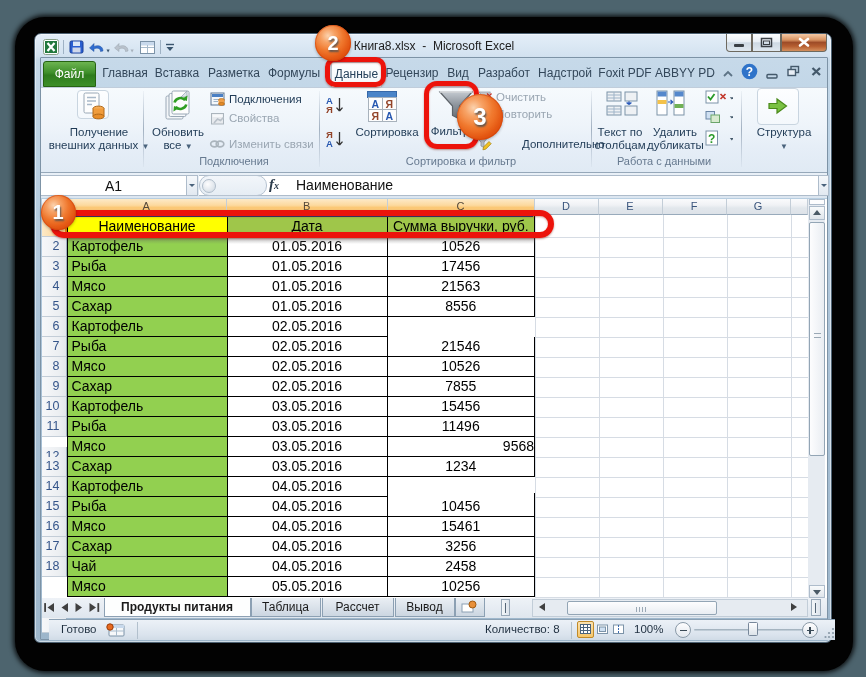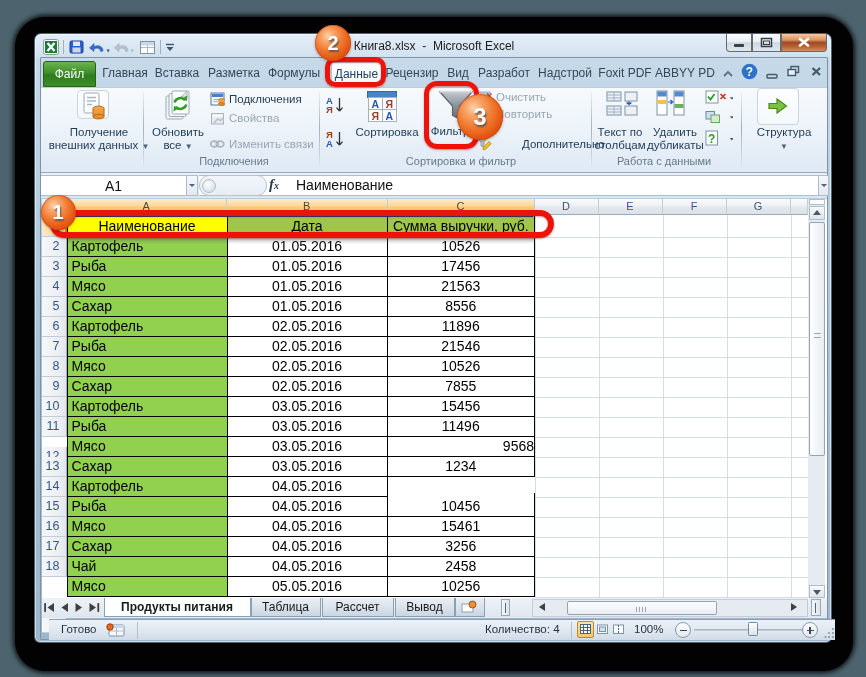--- a/index.html
+++ b/index.html
@@ -409,21 +409,20 @@
 <div class="cb" style="top:57.5px;">01.05.2016</div>
 <div class="cc" style="top:57.5px;">17456</div>
 <div class="ca" style="top:77.5px;">Мясо</div>
 <div class="cb" style="top:77.5px;">01.05.2016</div>
 <div class="cc" style="top:77.5px;">21563</div>
 <div class="ca" style="top:97.5px;">Сахар</div>
 <div class="cb" style="top:97.5px;">01.05.2016</div>
 <div class="cc" style="top:97.5px;">8556</div>
 <div class="ca" style="top:117.5px;">Картофель</div>
 <div class="cb" style="top:117.5px;">02.05.2016</div>
-<div class="cc" style="top:117.5px;">11896</div>
 <div class="ca" style="top:137.5px;">Рыба</div>
 <div class="cb" style="top:137.5px;">02.05.2016</div>
 <div class="cc" style="top:137.5px;">21546</div>
 <div class="ca" style="top:157.5px;">Мясо</div>
 <div class="cb" style="top:157.5px;">02.05.2016</div>
 <div class="cc" style="top:157.5px;">10526</div>
 <div class="ca" style="top:177.5px;">Сахар</div>
 <div class="cb" style="top:177.5px;">02.05.2016</div>
 <div class="cc" style="top:177.5px;">7855</div>
 <div class="ca" style="top:197.5px;">Картофель</div>
@@ -511,21 +510,21 @@
   <div id="status">
     <div class="abs" style="left:12px;top:3.5px;">Готово</div>
     <svg class="abs" style="left:56px;top:3px;" width="22" height="15">
           <rect x="4" y="2" width="15" height="11" rx="1" fill="#f6f8fa" stroke="#7c93a8"></rect>
           <rect x="4" y="2" width="15" height="3" fill="#c8d9ec"></rect>
           <line x1="4" y1="8" x2="19" y2="8" stroke="#a9bccd"></line>
           <line x1="11.5" y1="5" x2="11.5" y2="13" stroke="#a9bccd"></line>
           <circle cx="5" cy="4" r="3.2" fill="#e86a20" stroke="#9a3c08"></circle>
         </svg>
     <div class="abs" style="left:88px;top:2px;width:1px;height:17px;background:#b2c0cd;"></div>
-    <div class="abs" style="left:436px;top:3.5px;">Количество: 4</div>
+    <div class="abs" style="left:436px;top:3.5px;">Количество: 8</div>
     <div class="abs" style="left:522px;top:2px;width:1px;height:17px;background:#b2c0cd;"></div>
     <div class="abs" style="left:528px;top:1.5px;width:17px;height:17px;background:linear-gradient(180deg,#fbe2b0,#f6c66a);border:1px solid #c08a28;border-radius:2px;"></div>
     <svg class="abs" style="left:531px;top:4.5px;" width="12" height="11">
           <rect x="0.5" y="0.5" width="10" height="9" fill="#fff" stroke="#4a637c"></rect>
           <line x1="0.5" y1="3.5" x2="10.5" y2="3.5" stroke="#4a637c"></line>
           <line x1="0.5" y1="6.5" x2="10.5" y2="6.5" stroke="#4a637c"></line>
           <line x1="3.5" y1="0.5" x2="3.5" y2="9.5" stroke="#4a637c"></line>
           <line x1="7.5" y1="0.5" x2="7.5" y2="9.5" stroke="#4a637c"></line>
         </svg>
     <svg class="abs" style="left:548px;top:4.5px;" width="12" height="11">

